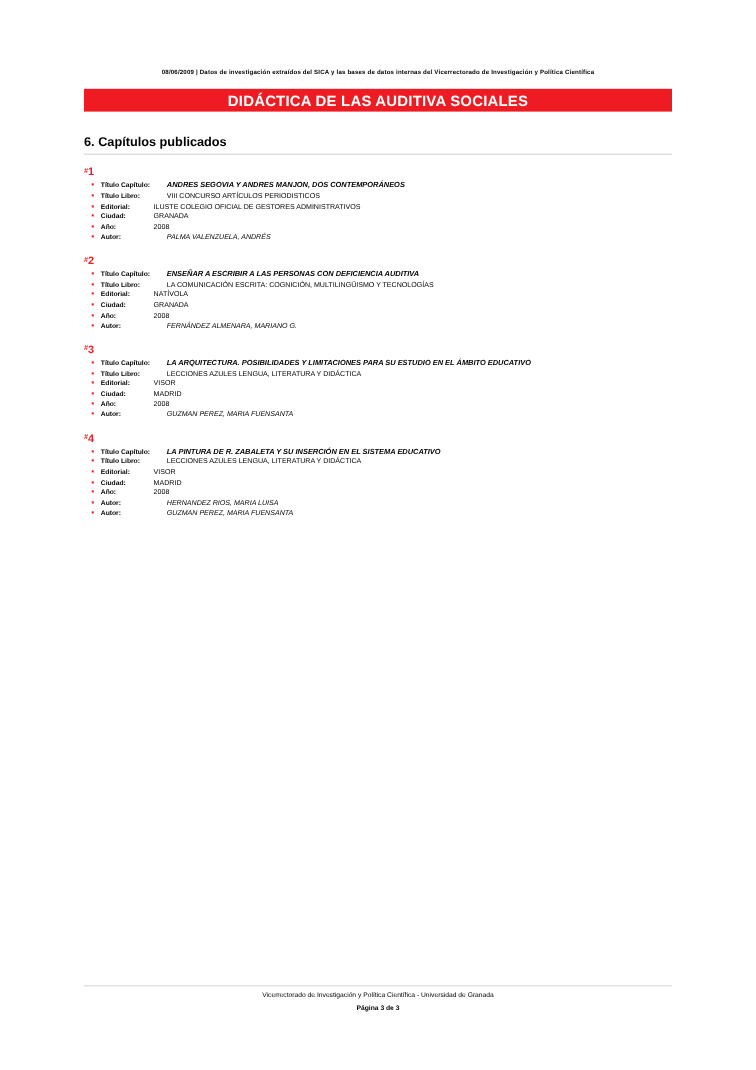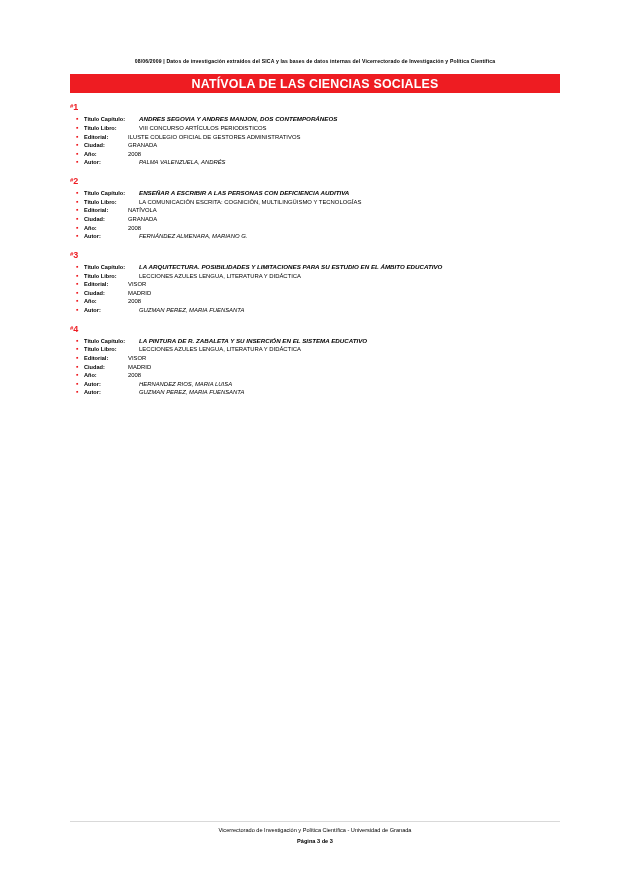--- a/index.html
+++ b/index.html
@@ -122,23 +122,24 @@
   }
 </style>
 </head>
 <body>
 
 <div class="page">
 
   <div class="doc-header">08/06/2009  |  Datos de investigación extraídos del SICA y las bases de datos internas del Vicerrectorado de Investigación y Política Científica</div>
 
   <div class="red-bar">
-    <div class="red-bar-title">NATÍVOLA DE LAS CIENCIAS SOCIALES</div>
-  </div>
-
+    <div class="red-bar-title">DIDÁCTICA DE LAS AUDITIVA SOCIALES</div>
+  </div>
+
+  <div class="section-title">6. Capítulos publicados</div>
 
   <div class="entry">
     <div class="entry-num"><span class="hash">#</span><span>1</span></div>
     <div class="field-row">
       <span class="bullet">▪</span>
       <span class="field-label">Título Capítulo:</span>
       <span class="field-value italic-bold">ANDRES SEGOVIA Y ANDRES MANJON, DOS CONTEMPORÁNEOS</span>
     </div>
     <div class="field-row">
       <span class="bullet">▪</span>

